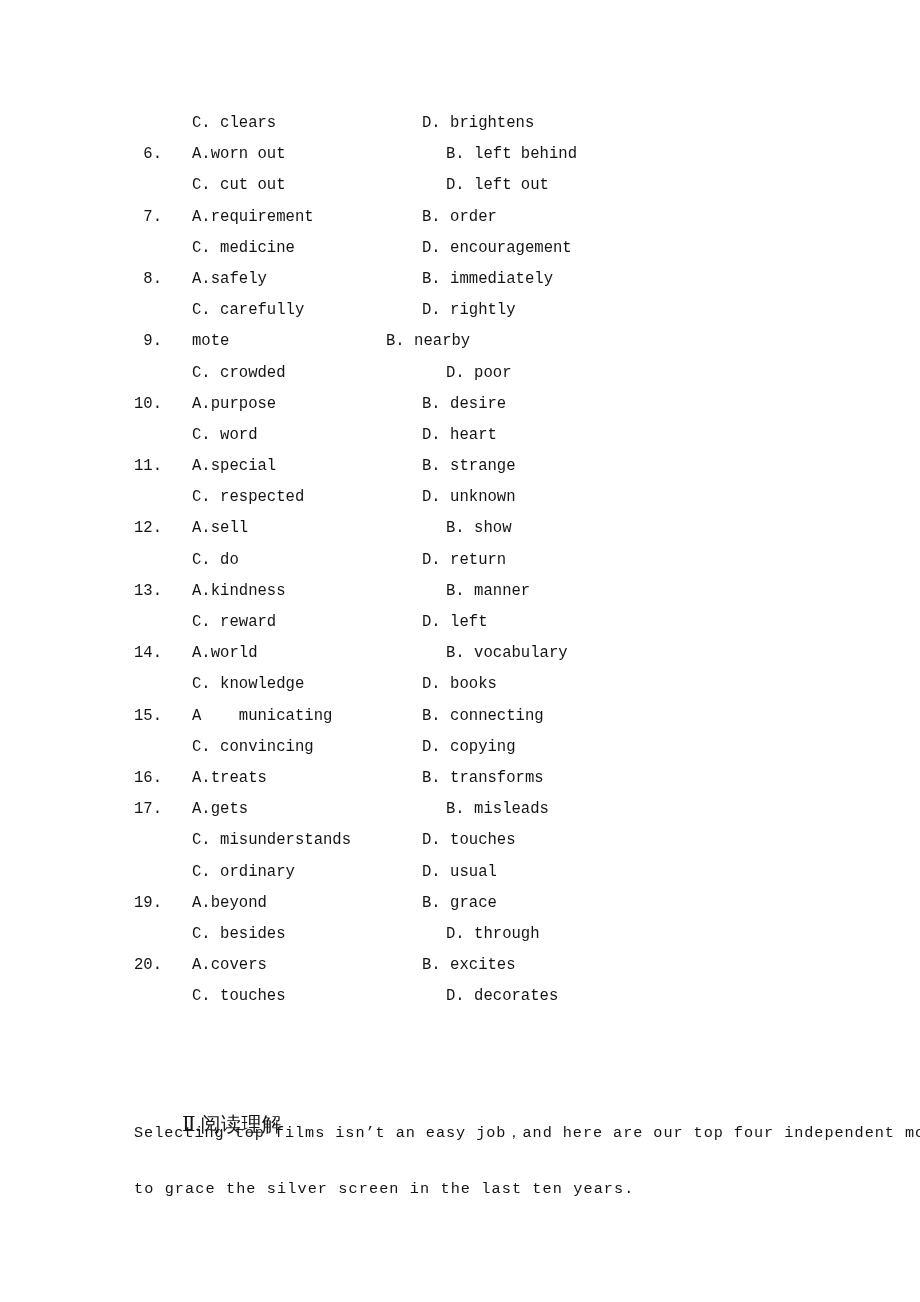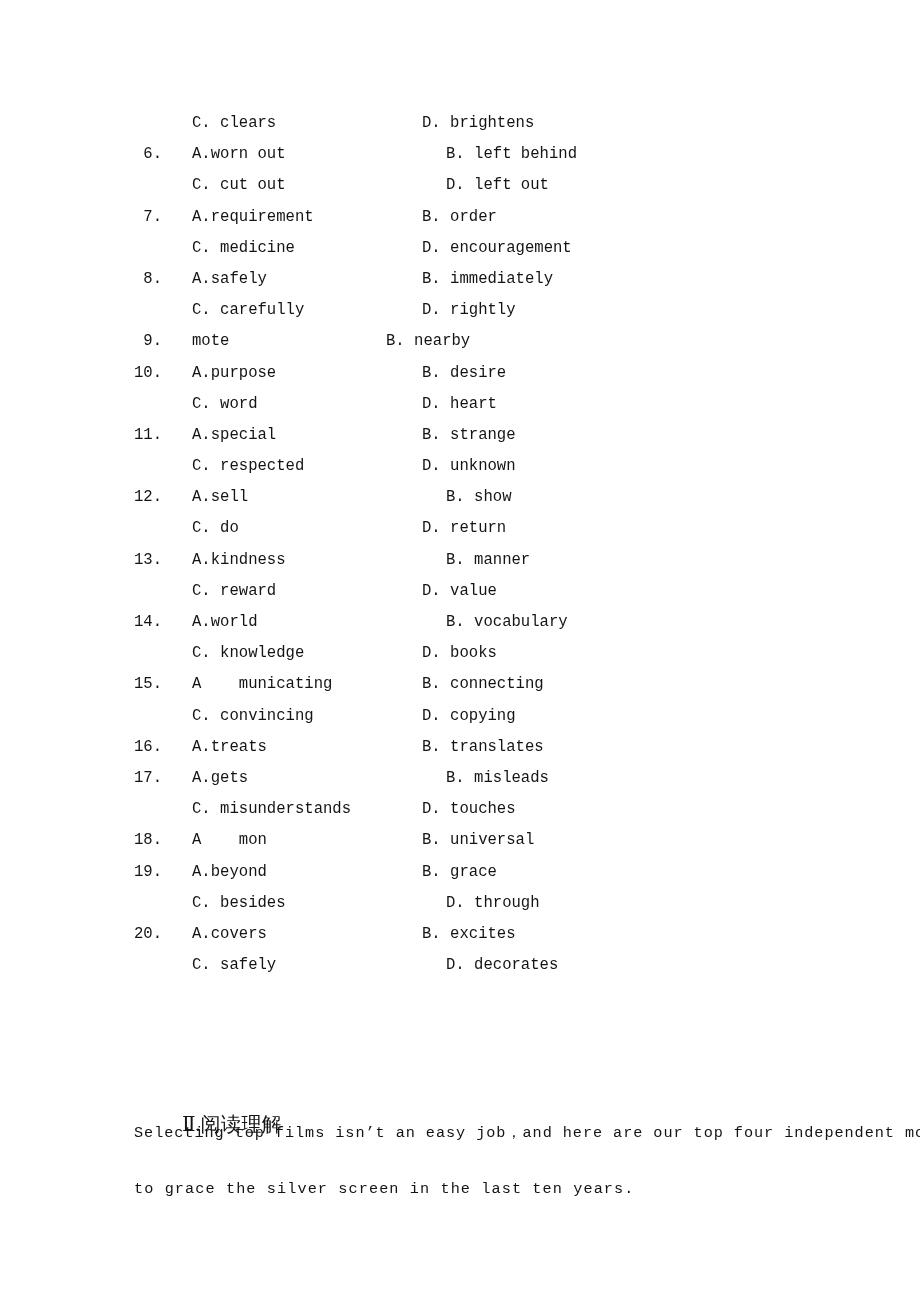--- a/index.html
+++ b/index.html
@@ -112,40 +112,41 @@
 
   <div class="opt-list">
       <div class="opt-row"><span class="num"></span><span class="left-opt">C. clears</span><span class="right-opt ">D. brightens</span></div>
       <div class="opt-row"><span class="num">6.</span><span class="left-opt">A.worn out</span><span class="right-opt ind">B. left behind</span></div>
       <div class="opt-row"><span class="num"></span><span class="left-opt">C. cut out</span><span class="right-opt ind">D. left out</span></div>
       <div class="opt-row"><span class="num">7.</span><span class="left-opt">A.requirement</span><span class="right-opt ">B. order</span></div>
       <div class="opt-row"><span class="num"></span><span class="left-opt">C. medicine</span><span class="right-opt ">D. encouragement</span></div>
       <div class="opt-row"><span class="num">8.</span><span class="left-opt">A.safely</span><span class="right-opt ">B. immediately</span></div>
       <div class="opt-row"><span class="num"></span><span class="left-opt">C. carefully</span><span class="right-opt ">D. rightly</span></div>
       <div class="opt-row"><span class="num">9.</span><span class="left-opt">mote</span><span class="right-opt out">B. nearby</span></div>
+      <div class="opt-row"><span class="num"></span><span class="left-opt">C. crowded</span><span class="right-opt ind">D. poor</span></div>
       <div class="opt-row"><span class="num">10.</span><span class="left-opt">A.purpose</span><span class="right-opt ">B. desire</span></div>
       <div class="opt-row"><span class="num"></span><span class="left-opt">C. word</span><span class="right-opt ">D. heart</span></div>
       <div class="opt-row"><span class="num">11.</span><span class="left-opt">A.special</span><span class="right-opt ">B. strange</span></div>
       <div class="opt-row"><span class="num"></span><span class="left-opt">C. respected</span><span class="right-opt ">D. unknown</span></div>
       <div class="opt-row"><span class="num">12.</span><span class="left-opt">A.sell</span><span class="right-opt ind">B. show</span></div>
       <div class="opt-row"><span class="num"></span><span class="left-opt">C. do</span><span class="right-opt ">D. return</span></div>
       <div class="opt-row"><span class="num">13.</span><span class="left-opt">A.kindness</span><span class="right-opt ind">B. manner</span></div>
-      <div class="opt-row"><span class="num"></span><span class="left-opt">C. reward</span><span class="right-opt ">D. value</span></div>
+      <div class="opt-row"><span class="num"></span><span class="left-opt">C. reward</span><span class="right-opt ">D. left</span></div>
       <div class="opt-row"><span class="num">14.</span><span class="left-opt">A.world</span><span class="right-opt ind">B. vocabulary</span></div>
       <div class="opt-row"><span class="num"></span><span class="left-opt">C. knowledge</span><span class="right-opt ">D. books</span></div>
       <div class="opt-row"><span class="num">15.</span><span class="left-opt">A    municating</span><span class="right-opt ">B. connecting</span></div>
       <div class="opt-row"><span class="num"></span><span class="left-opt">C. convincing</span><span class="right-opt ">D. copying</span></div>
-      <div class="opt-row"><span class="num">16.</span><span class="left-opt">A.treats</span><span class="right-opt ">B. translates</span></div>
+      <div class="opt-row"><span class="num">16.</span><span class="left-opt">A.treats</span><span class="right-opt ">B. transforms</span></div>
       <div class="opt-row"><span class="num">17.</span><span class="left-opt">A.gets</span><span class="right-opt ind">B. misleads</span></div>
       <div class="opt-row"><span class="num"></span><span class="left-opt">C. misunderstands</span><span class="right-opt ">D. touches</span></div>
-      <div class="opt-row"><span class="num">18.</span><span class="left-opt">A    mon</span><span class="right-opt ">B. universal</span></div>
+      <div class="opt-row"><span class="num"></span><span class="left-opt">C. ordinary</span><span class="right-opt ">D. usual</span></div>
       <div class="opt-row"><span class="num">19.</span><span class="left-opt">A.beyond</span><span class="right-opt ">B. grace</span></div>
       <div class="opt-row"><span class="num"></span><span class="left-opt">C. besides</span><span class="right-opt ind">D. through</span></div>
       <div class="opt-row"><span class="num">20.</span><span class="left-opt">A.covers</span><span class="right-opt ">B. excites</span></div>
-      <div class="opt-row"><span class="num"></span><span class="left-opt">C. safely</span><span class="right-opt ind">D. decorates</span></div>
+      <div class="opt-row"><span class="num"></span><span class="left-opt">C. touches</span><span class="right-opt ind">D. decorates</span></div>
     </div>
 
   <div class="section-head">
     <span class="rom">Ⅱ</span><span class="rom">.</span><span class="cjk">阅读理解</span>
   </div>
 
   <div class="passage">
     <div class="pline l1">Selecting top films isn’t an easy job，and here are our top four independent movies</div>
     <div class="pline l2">to grace the silver screen in the last ten years.</div>
   </div>

